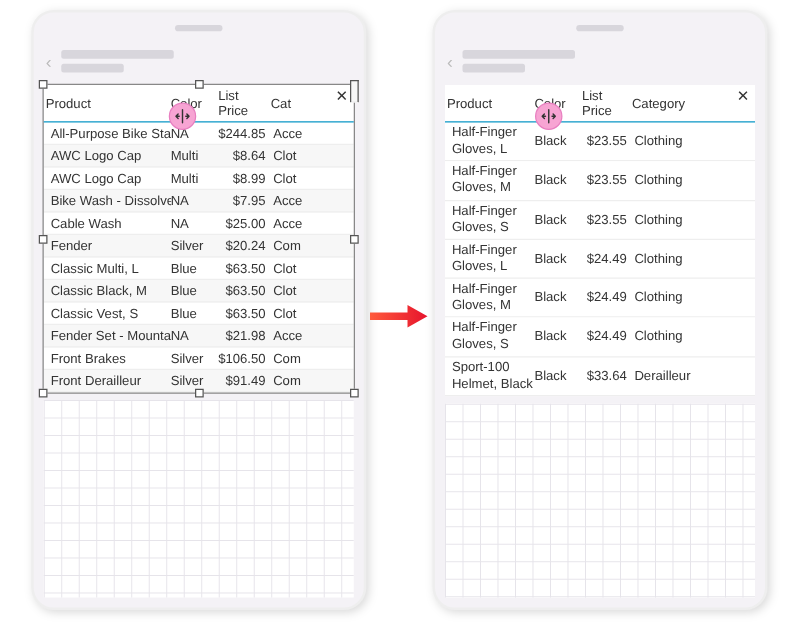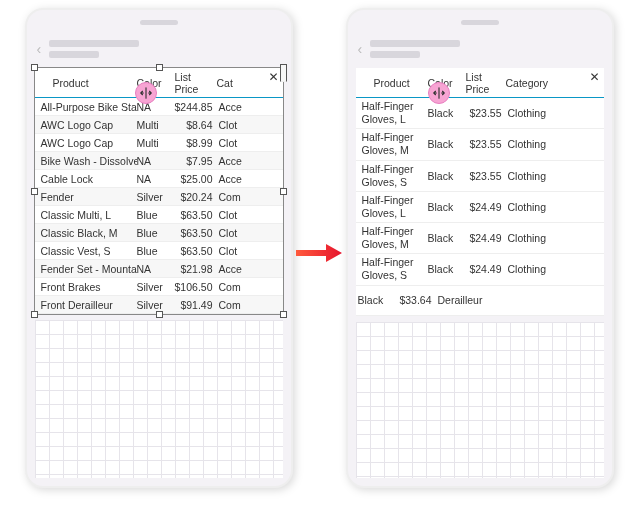--- a/index.html
+++ b/index.html
@@ -21,21 +21,21 @@
 .sel-handle.tl{top:-4px;left:-4px}
 .sel-handle.tr{top:-4px;right:-4px}
 .sel-handle.bl{bottom:-4px;left:-4px}
 .sel-handle.br{bottom:-4px;right:-4px}
 .sel-handle.tc{top:-4px;left:50%;margin-left:-3px}
 .sel-handle.bc{bottom:-4px;left:50%;margin-left:-3px}
 .sel-handle.lc{top:50%;left:-4px;margin-top:-3px}
 .sel-handle.rc{top:50%;right:-4px;margin-top:-3px}
 .tbl{width:100%;display:block}
 .th-row{display:flex;align-items:center;height:30px;border-bottom:1px solid #0a97c6;padding:2px 2px;font-size:10.5px;color:#333;position:relative}
-.th-row .col-prod{flex:0 0 100px;padding-left:16px}
+.th-row .col-prod{flex:0 0 100px;padding-left:0}
 .th-row .col-color{flex:0 0 38px}
 .th-row .col-price{flex:0 0 38px}
 .th-row .col-cat{flex:1;padding-left:4px}
 .phone2 .th-row .col-prod{flex:0 0 70px}
 .phone2 .th-row .col-color{flex:0 0 38px}
 .phone2 .th-row .col-price{flex:0 0 36px}
 .close-x{position:absolute;right:4px;top:2px;font-size:12px;color:#333;cursor:pointer}
 .resize-badge{position:absolute;width:22px;height:22px;background:#f7a4d3;border:1px solid #e87fc0;border-radius:50%;display:flex;align-items:center;justify-content:center;z-index:10;top:14px;left:100px}
 .resize-badge svg{width:14px;height:14px}
 .phone2 .resize-badge{left:72px}
@@ -111,21 +111,21 @@
                 <div class="col-price">$8.99</div>
                 <div class="col-cat">Clot</div>
               </div>
               <div class="tr">
                 <div class="col-prod">Bike Wash - Dissolver</div>
                 <div class="col-color">NA</div>
                 <div class="col-price">$7.95</div>
                 <div class="col-cat">Acce</div>
               </div>
               <div class="tr">
-                <div class="col-prod">Cable Lock</div>
+                <div class="col-prod">Cable Wash</div>
                 <div class="col-color">NA</div>
                 <div class="col-price">$25.00</div>
                 <div class="col-cat">Acce</div>
               </div>
               <div class="tr">
                 <div class="col-prod">Fender</div>
                 <div class="col-color">Silver</div>
                 <div class="col-price">$20.24</div>
                 <div class="col-cat">Com</div>
               </div>
@@ -229,20 +229,21 @@
                 <div class="col-price">$24.49</div>
                 <div class="col-cat">Clothing</div>
               </div>
               <div class="tr">
                 <div class="col-prod">Half-Finger Gloves, S</div>
                 <div class="col-color">Black</div>
                 <div class="col-price">$24.49</div>
                 <div class="col-cat">Clothing</div>
               </div>
               <div class="tr">
+                <div class="col-prod">Sport-100 Helmet, Black</div>
                 <div class="col-color">Black</div>
                 <div class="col-price">$33.64</div>
                 <div class="col-cat">Derailleur</div>
               </div>
             </div>
         </div>
       </div>
       <div class="grid-area"></div>
     </div>
   </div>

